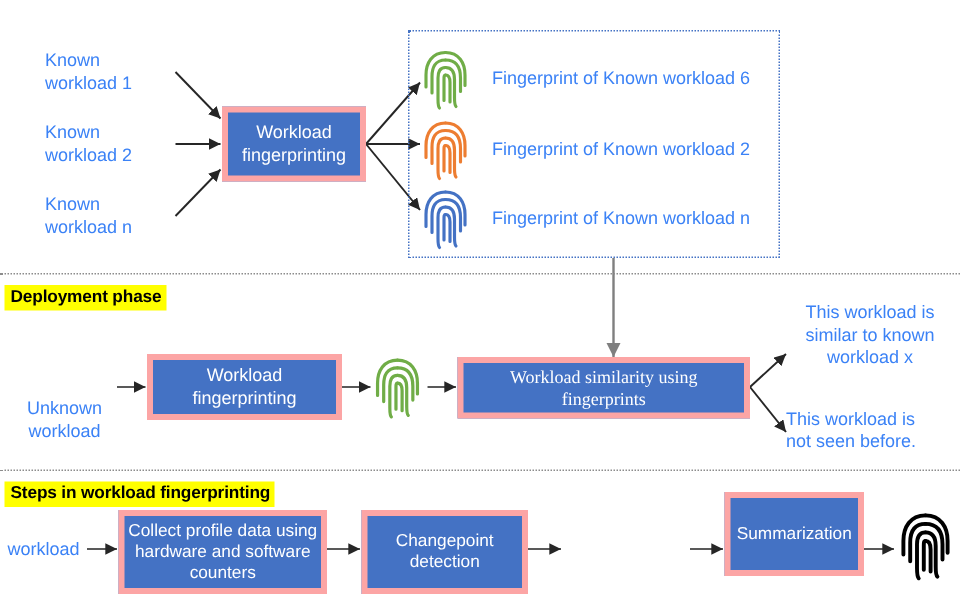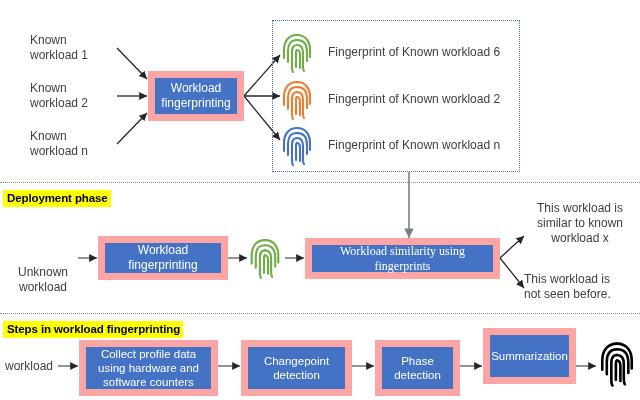--- a/index.html
+++ b/index.html
@@ -37,36 +37,36 @@
     position: absolute;
     left: 0;
     width: 640px;
     height: 0;
     border-top: 1.5px dotted #8c8c8c;
   }
   
   .box {
     position: absolute;
     background: #4472C4;
-    border: 7px solid #fca5a5;
+    border: 4px solid #fca5a5;
     color: #ffffff;
     display: flex;
     align-items: center;
     justify-content: center;
     text-align: center;
     font-size: 12px;
     line-height: 15px;
     box-sizing: border-box;
     padding: 2px;
   }
   .box.small { font-size: 11.5px; line-height: 14px; }
   
   .label {
     position: absolute;
-    color: #404040;
+    color: #3b82f6;
     font-size: 12px;
     line-height: 15px;
     white-space: pre-line;
   }
   .label.center { text-align: center; }
   
   .group-box {
     position: absolute;
     border: 1.5px dotted #4472C4;
     box-sizing: border-box;
@@ -225,22 +225,20 @@
 
   <div class="phase-title" style="left:3px; top:321px;">Steps in workload fingerprinting</div>
 
   <div class="label" style="left:5px; top:359px;">workload</div>
 
   <div class="box small" style="left:241px; top:340px; width:111px; height:56px;">Changepoint
 detection</div>
   <div class="box small" style="left:79px; top:340px; width:139px; height:56px;">Collect profile data
 using hardware and
 software counters</div>
-  <div class="box small" style="left:375px; top:340px; width:85px; height:56px;">Phase
-detection</div>
   <div class="box small" style="left:483px; top:328px; width:93px; height:56px;">Summarization</div>
 
   <svg class="fp" style="left:600px; top:338px;" width="34" height="52" viewBox="0 0 30 44">
     <g fill="none" stroke="#000000" stroke-width="2.3" stroke-linecap="round">
       <path d="M15 4 C6 4 2 11 2 19 L2 27"></path>
       <path d="M15 9 C8 9 6 14 6 20 L6 31"></path>
       <path d="M15 14 C11 14 10 17 10 21 L10 35 C10 38 10 40 11 41"></path>
       <path d="M15 19 C14 19 14 20 14 22 L14 36"></path>
       <path d="M15 19 C17 19 18 21 18 24 L18 37"></path>
       <path d="M15 14 C20 14 21 18 21 22 L21 34 C21 37 21 39 22 40"></path>

